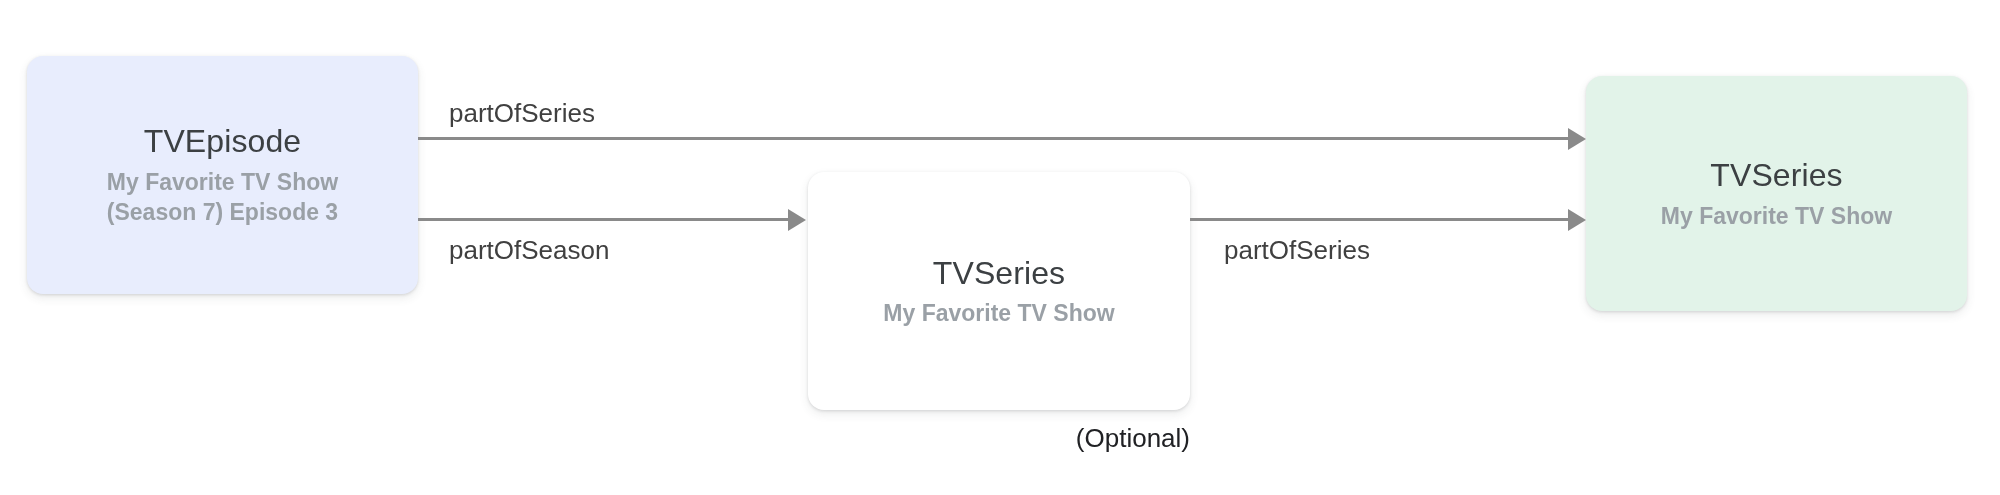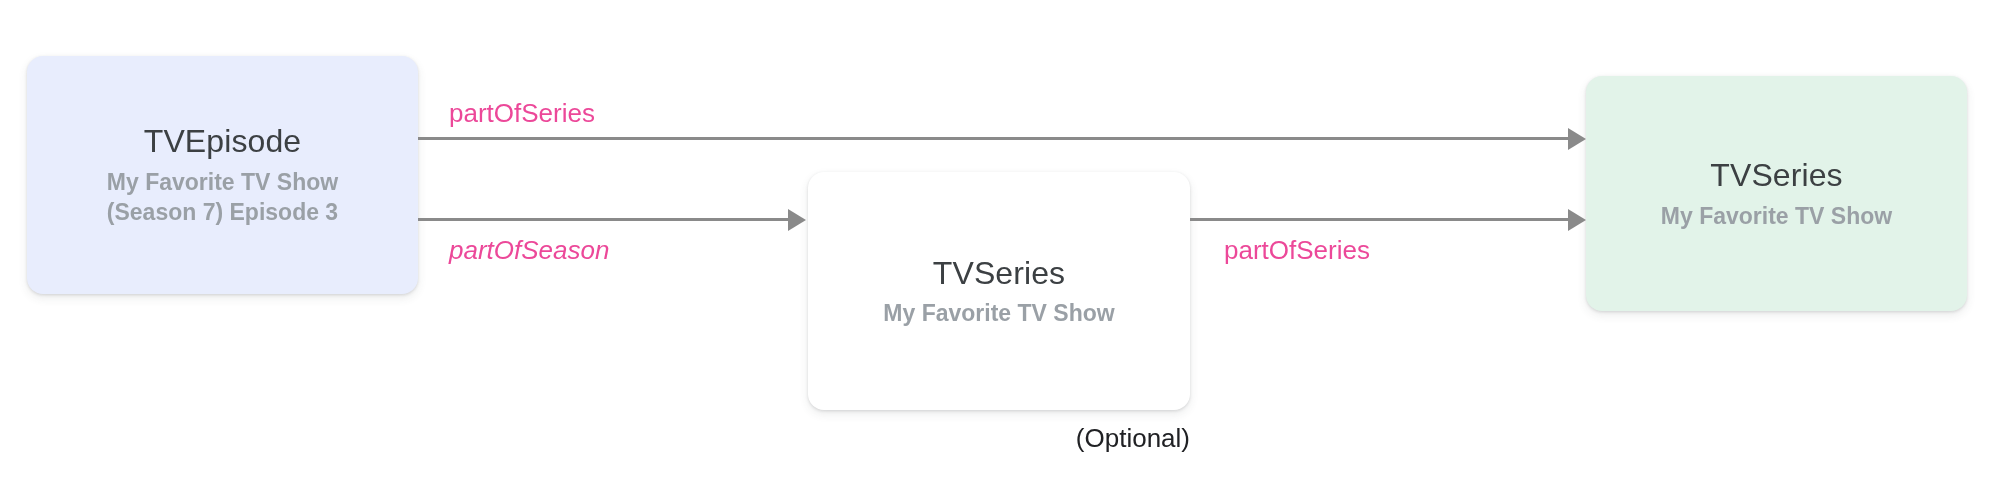--- a/index.html
+++ b/index.html
@@ -71,34 +71,34 @@
   .edge-head {
     position: absolute;
     width: 0; height: 0;
     border-top: 11px solid transparent;
     border-bottom: 11px solid transparent;
     border-left: 18px solid #8a8a8a;
   }
   .edge-label {
     position: absolute;
     font-size: 26px;
-    color: #ec4899;
+    color: #404040;
     white-space: nowrap;
     line-height: 1;
   }
 
   
   #edge1-line { left: 418px; top: 137px; width: 1152px; }
   #edge1-head { left: 1568px; top: 127.5px; }
   #edge1-label { left: 449px; top: 100px; }
 
   
   #edge2-line { left: 418px; top: 218px; width: 372px; }
   #edge2-head { left: 788px; top: 208.5px; }
-  #edge2-label { left: 449px; top: 237px; font-style: italic; }
+  #edge2-label { left: 449px; top: 237px; }
 
   
   #edge3-line { left: 1190px; top: 218px; width: 380px; }
   #edge3-head { left: 1568px; top: 208.5px; }
   #edge3-label { left: 1224px; top: 237px; }
 
   
   #optional-caption {
     position: absolute;
     left: 808px;

